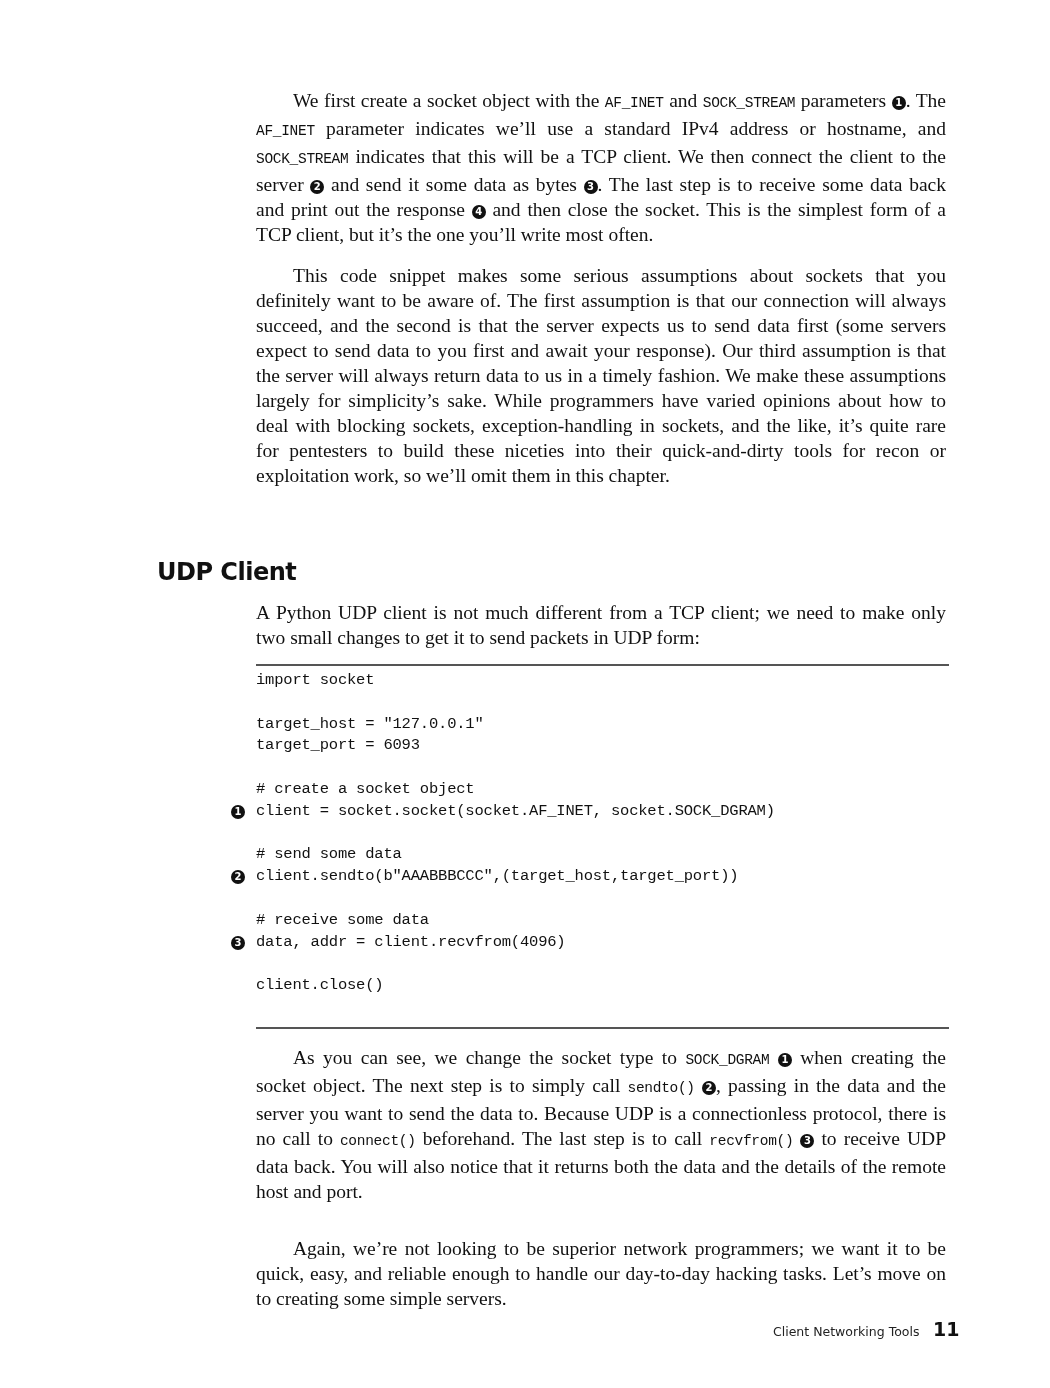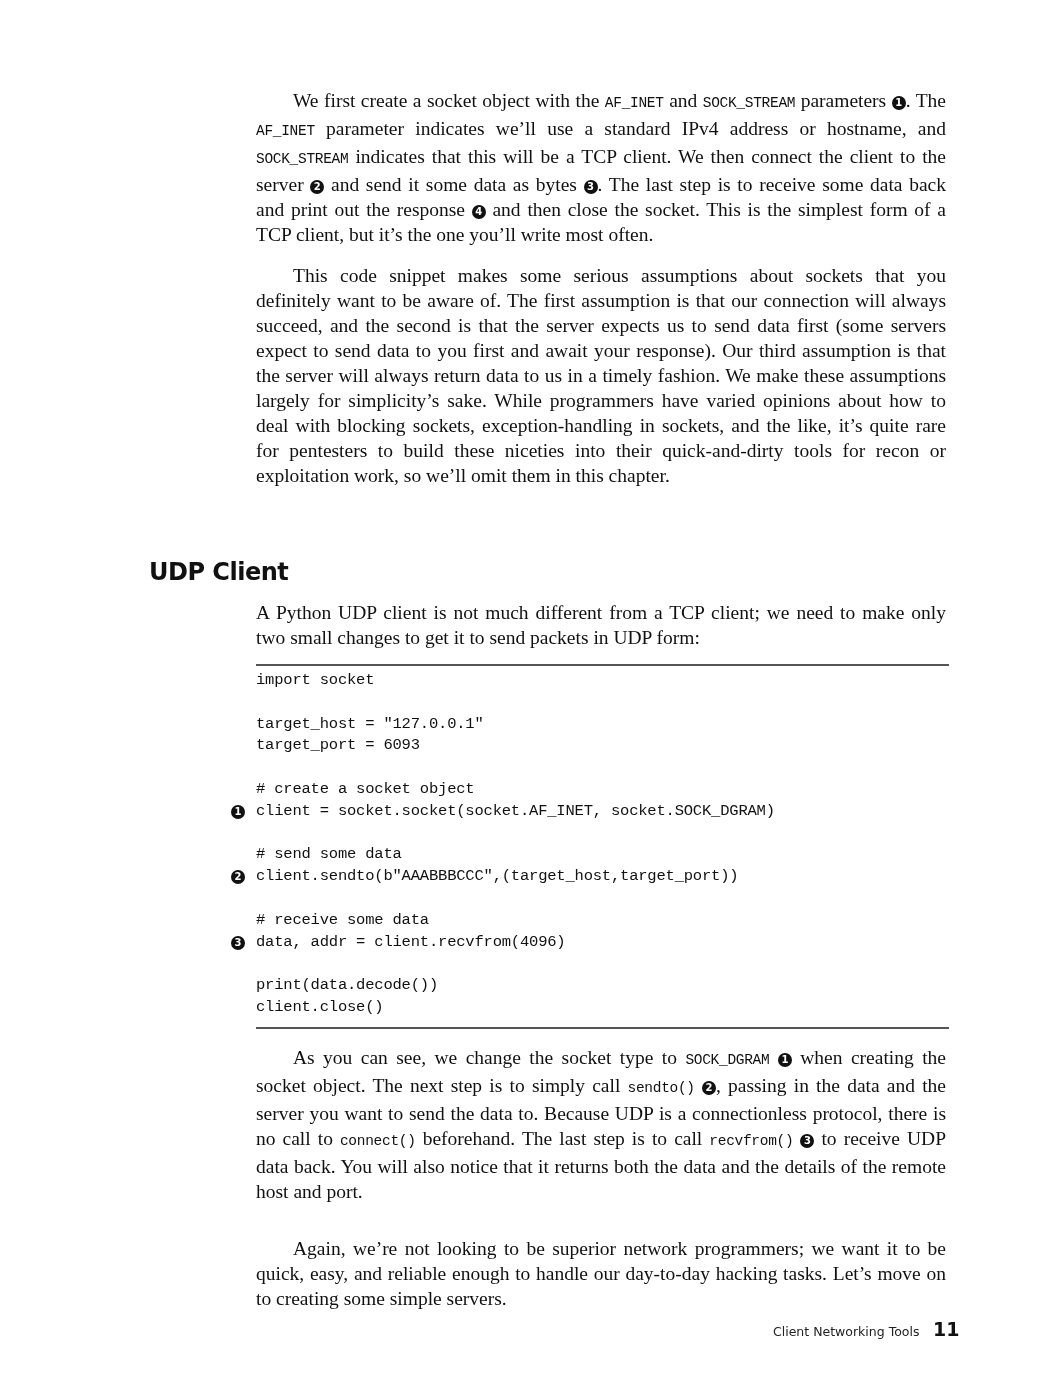--- a/index.html
+++ b/index.html
@@ -15,21 +15,21 @@
   .para code { font-family:"Liberation Mono", monospace; font-size:14.5px; letter-spacing:-0.3px; }
 
   .callout {
     display:inline-block; width:14px; height:14px; border-radius:50%;
     background:#111; color:#fff; font-family:"DejaVu Sans", sans-serif;
     font-size:10px; font-weight:bold; line-height:14px; text-align:center;
     text-indent:0; vertical-align:1px;
   }
 
   .heading {
-    position:absolute; left:149px; top:558px;
+    position:absolute; left:157px; top:558px;
     font-family:"DejaVu Sans", sans-serif; font-weight:bold; font-size:24px;
     letter-spacing:-0.5px; color:#111;
   }
 
   .rule { position:absolute; left:256px; width:693px; height:2px; background:#555; }
 
   .code-block { position:absolute; left:220px; top:670px; width:729px; }
   .code-line {
     position:relative; height:21.8px; line-height:21.8px;
     font-family:"Liberation Mono", monospace; font-size:15.5px; color:#111;
@@ -69,21 +69,20 @@
       <div class="code-line"></div>
       <div class="code-line"># create a socket object</div>
       <div class="code-line"><span class="callout">1</span>client = socket.socket(socket.AF_INET, socket.SOCK_DGRAM)</div>
       <div class="code-line"></div>
       <div class="code-line"># send some data</div>
       <div class="code-line"><span class="callout">2</span>client.sendto(b"AAABBBCCC",(target_host,target_port))</div>
       <div class="code-line"></div>
       <div class="code-line"># receive some data</div>
       <div class="code-line"><span class="callout">3</span>data, addr = client.recvfrom(4096)</div>
       <div class="code-line"></div>
-      <div class="code-line">print(data.decode())</div>
       <div class="code-line">client.close()</div>
     </div>
 
   <div class="rule" style="top:1027px;"></div>
 
   <p class="para indent" style="top:1045px; margin:0;">As you can see, we change the socket type to <code>SOCK_DGRAM</code> <span class="callout">1</span> when creat­ing the socket object. The next step is to simply call <code>sendto()</code> <span class="callout">2</span>, passing in the data and the server you want to send the data to. Because UDP is a con­nectionless protocol, there is no call to <code>connect()</code> beforehand. The last step is to call <code>recvfrom()</code> <span class="callout">3</span> to receive UDP data back. You will also notice that it returns both the data and the details of the remote host and port.</p>
 
   <p class="para indent" style="top:1236px; margin:0;">Again, we’re not looking to be superior network programmers; we want it to be quick, easy, and reliable enough to handle our day-to-day hacking tasks. Let’s move on to creating some simple servers.</p>
 
   <div class="footer-title">Client Networking Tools</div>

